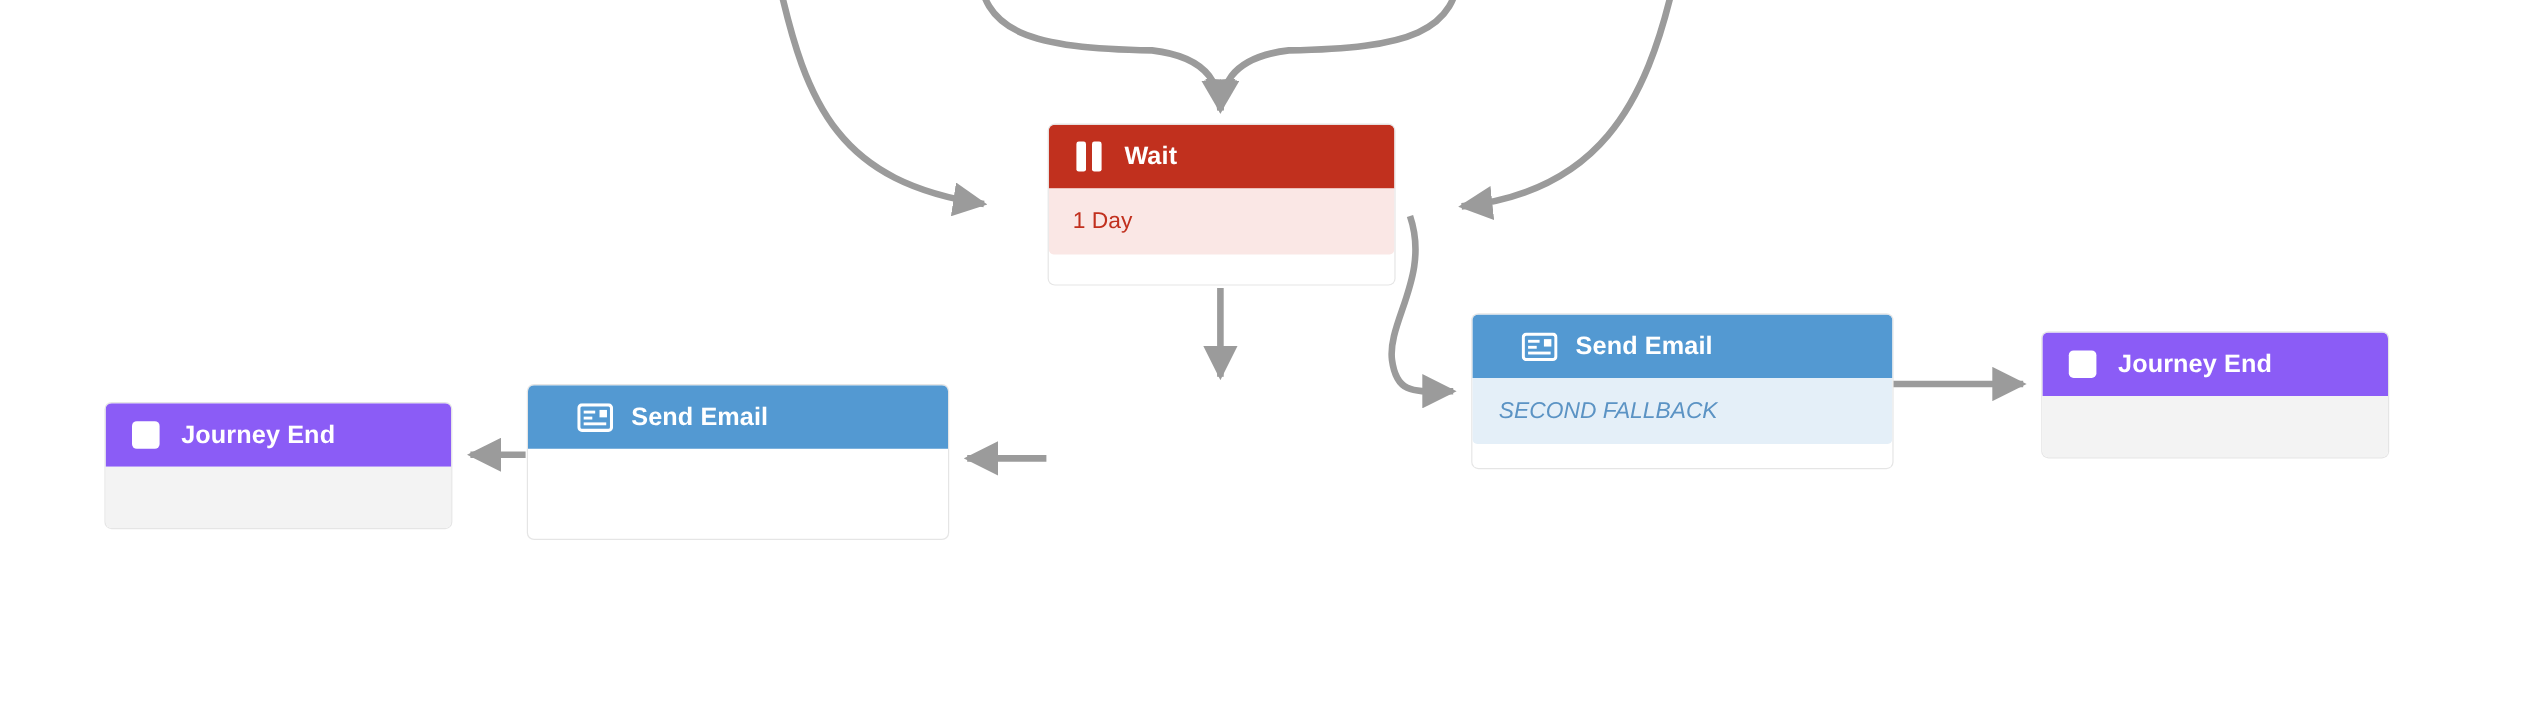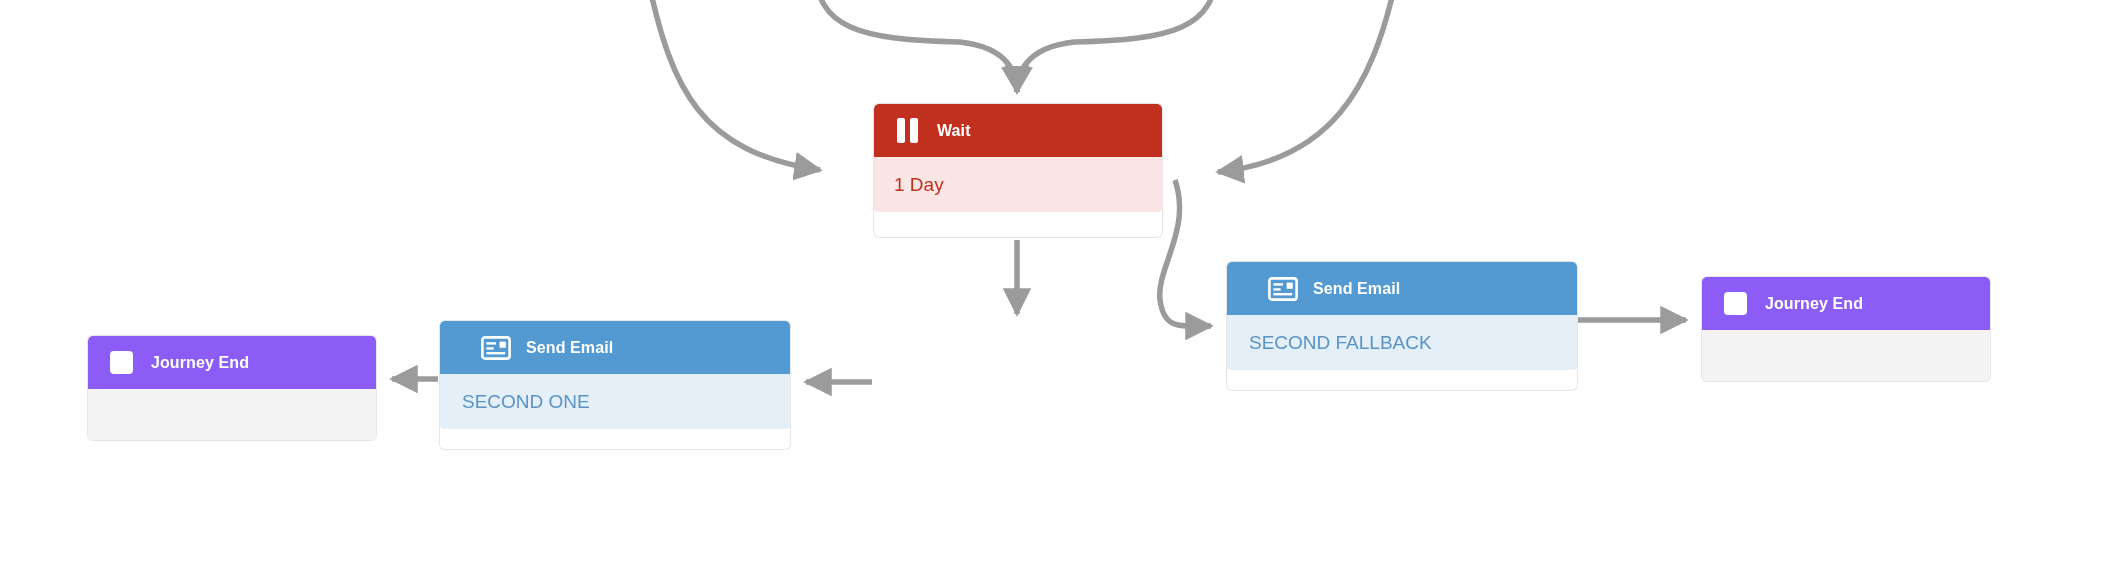--- a/index.html
+++ b/index.html
@@ -41,21 +41,21 @@
     width: 30px;
     height: 30px;
     flex: 0 0 30px;
     margin-right: 15px;
     display: flex;
     align-items: center;
     justify-content: center;
   }
   .node-title {
     color: #ffffff;
-    font-size: 16px;
+    font-size: 21px;
     font-weight: bold;
     letter-spacing: 0.1px;
     white-space: nowrap;
   }
   .node-body {
     height: 55px;
     display: flex;
     align-items: center;
     padding-left: 22px;
     font-size: 19px;
@@ -65,21 +65,21 @@
   
   .n-wait .node-header { background: #C1301E; }
   .n-wait .node-body   { background: #FAE7E5; color: #C1301E; padding-left: 20px; }
 
   
   .n-if .node-header { background: #55993C; }
   .n-if .node-body   { background: #EAF3E5; color: #3F7A2C; }
 
   
   .n-email .node-header { background: #5399D2; padding-left: 41px; }
-  .n-email .node-body   { background: #E4EFF8; color: #5B93C4; }
+  .n-email .node-body   { background: #E4EFF8; color: #5B93C4; font-style: italic; }
 
   
   .n-end .node-header { background: #8b5cf6; }
   .n-end .node-body   { background: #F3F3F3; }
 
   .icon-pause {
     display: flex;
     gap: 5px;
   }
   .icon-pause i {
@@ -149,21 +149,20 @@
         <svg width="30" height="24" viewBox="0 0 30 24" xmlns="http://www.w3.org/2000/svg">
           <rect x="1.4" y="1.4" width="27.2" height="21.2" rx="2.6" fill="none" stroke="#ffffff" stroke-width="2.6"></rect>
           <rect x="18.6" y="5.6" width="6.2" height="6.2" fill="#ffffff"></rect>
           <rect x="5.4" y="6.2" width="9.6" height="2.4" fill="#ffffff"></rect>
           <rect x="5.4" y="11.2" width="7.2" height="2.4" fill="#ffffff"></rect>
           <rect x="5.4" y="16.0" width="18.8" height="2.4" fill="#ffffff"></rect>
         </svg>
       </span>
       <span class="node-title">Send Email</span>
     </div>
-    <div class="node-body">SECOND ONE</div>
   </div>
 
   <div class="node n-end" style="left:88px; top:336px; width:288px; height:104px;">
     <div class="node-header">
       <span class="node-icon">
         <span class="icon-square"></span>
       </span>
       <span class="node-title">Journey End</span>
     </div>
     <div class="node-body" style="height:51px;"></div>

